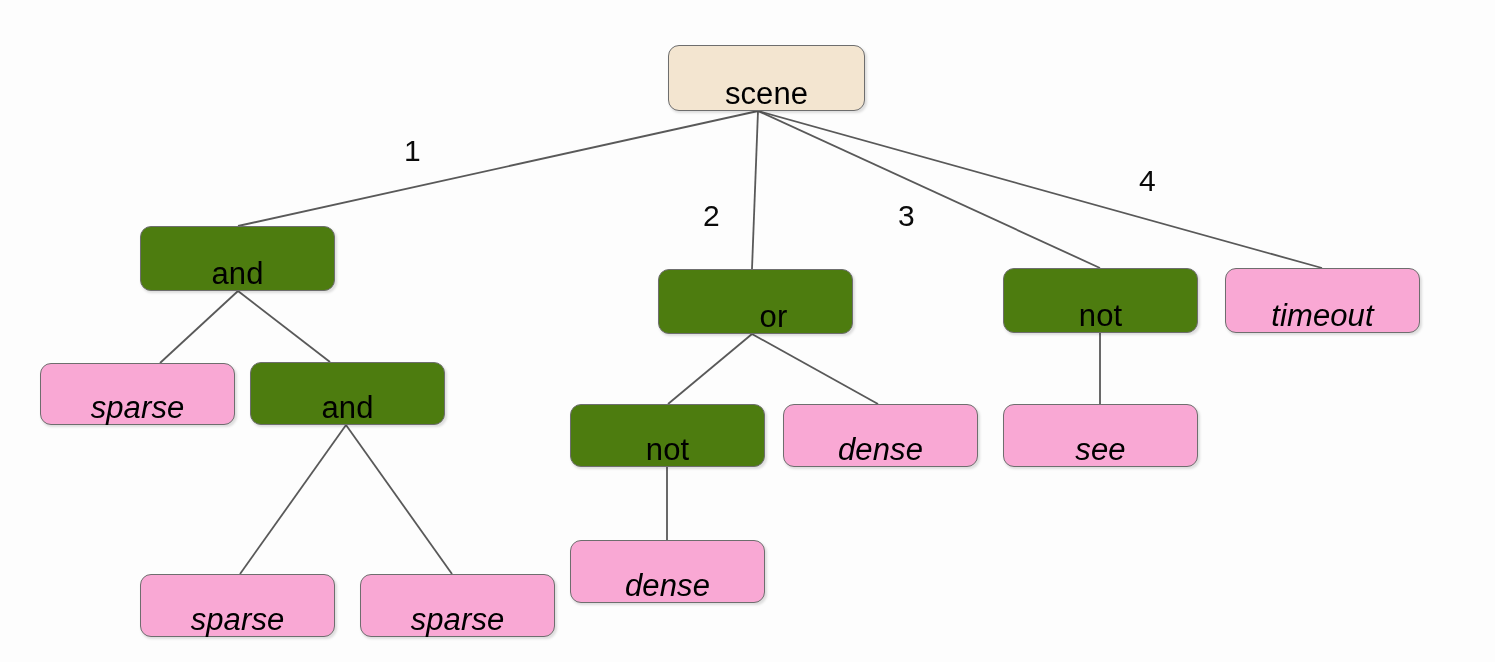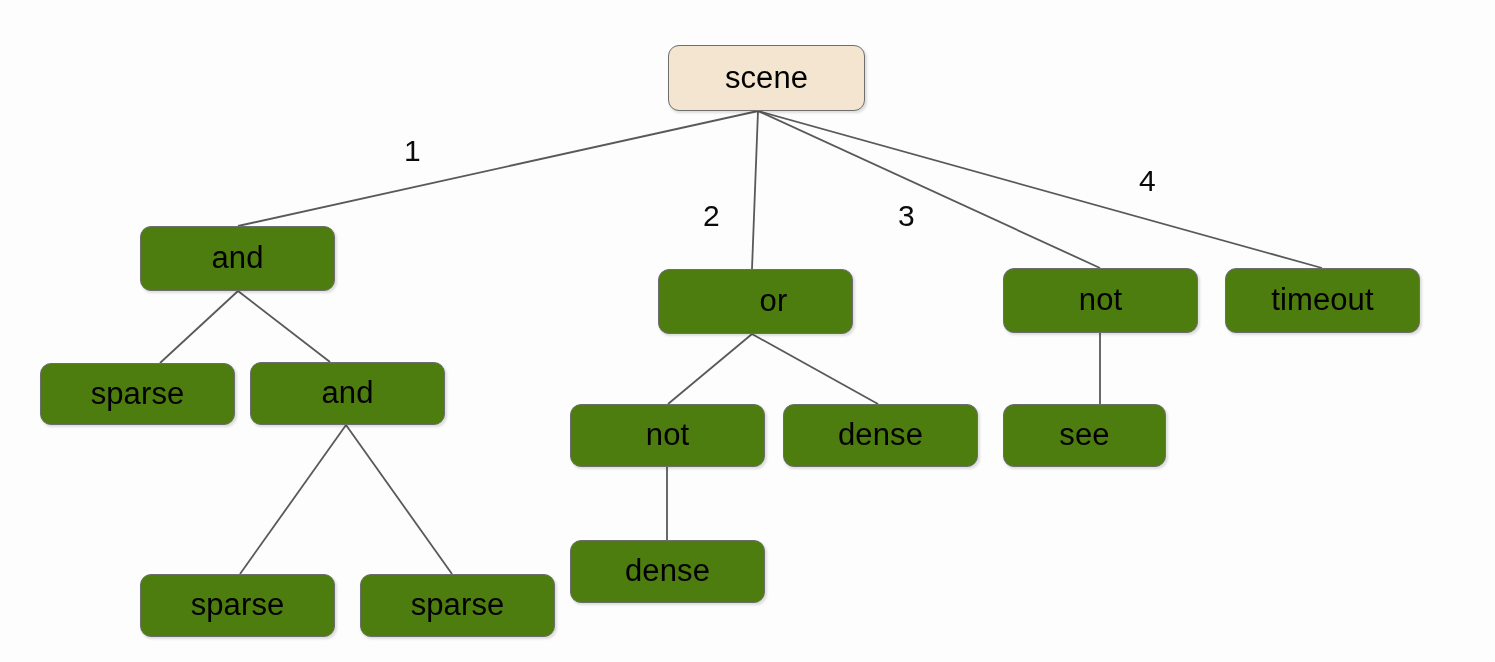--- a/index.html
+++ b/index.html
@@ -23,38 +23,38 @@
     left: 0;
     top: 0;
     width: 1495px;
     height: 662px;
     pointer-events: none;
   }
   .node {
     position: absolute;
     box-sizing: border-box;
     display: flex;
-    align-items: center;
+    align-items: flex-end;
     justify-content: center;
     border: 1.6px solid #6e6e6e;
     border-radius: 11px;
     font-size: 31px;
     color: #000000;
     line-height: 1;
     letter-spacing: 0.1px;
     box-shadow: 1.5px 2px 2.5px rgba(0,0,0,0.13);
     white-space: nowrap;
   }
   .node span {
     display: block;
     transform: translateY(-1px);
   }
   .node.root   { background: #f3e5d0; }
   .node.op     { background: #4d7c0f; }
-  .node.leaf   { background: #4d7c0f; }
+  .node.leaf   { background: #f9a8d4; font-style: italic; }
   .edge-label {
     position: absolute;
     font-size: 30px;
     color: #0a0a0a;
     line-height: 1;
     white-space: nowrap;
   }
 </style>
 </head>
 <body>
@@ -97,21 +97,21 @@
       </div>
       <div class="node op" style="left: 250px; top: 362px; width: 195px; height: 63px;">
         <span>and</span>
       </div>
       <div class="node op" style="left: 570px; top: 404px; width: 195px; height: 63px;">
         <span>not</span>
       </div>
       <div class="node leaf" style="left: 783px; top: 404px; width: 195px; height: 63px;">
         <span>dense</span>
       </div>
-      <div class="node leaf" style="left: 1003px; top: 404px; width: 163px; height: 63px;">
+      <div class="node leaf" style="left: 1003px; top: 404px; width: 195px; height: 63px;">
         <span>see</span>
       </div>
       <div class="node leaf" style="left: 570px; top: 540px; width: 195px; height: 63px;">
         <span>dense</span>
       </div>
       <div class="node leaf" style="left: 140px; top: 574px; width: 195px; height: 63px;">
         <span>sparse</span>
       </div>
       <div class="node leaf" style="left: 360px; top: 574px; width: 195px; height: 63px;">
         <span>sparse</span>

